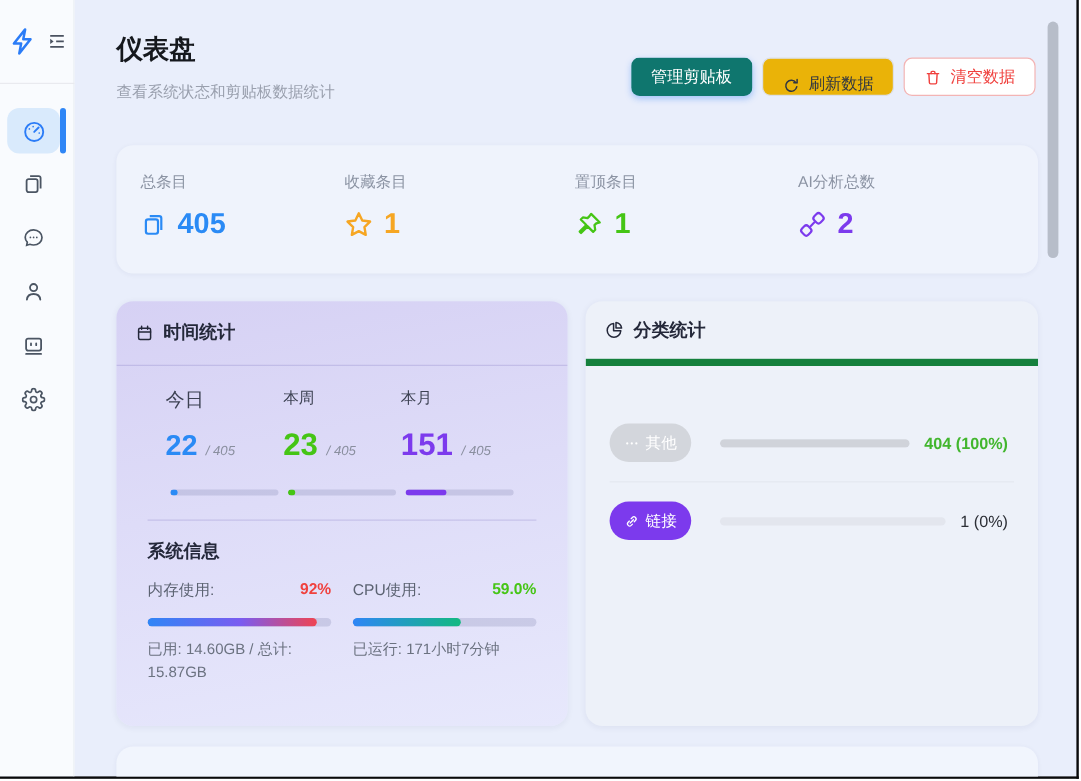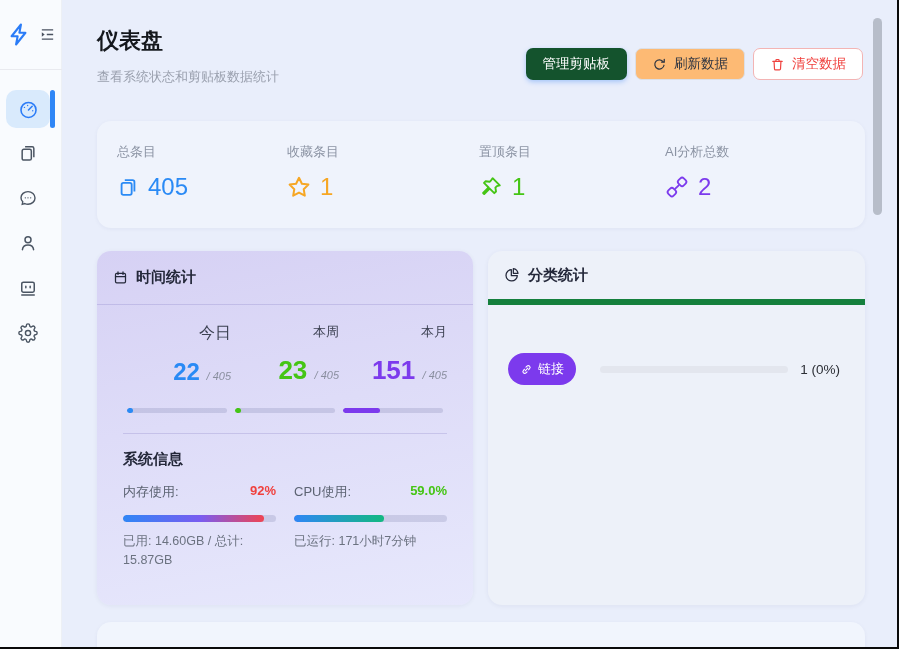--- a/index.html
+++ b/index.html
@@ -23,46 +23,46 @@
   .nav-item svg{ color:#4b5563; }
   .nav-item.active svg{ color:#2b7cf7; }
 
   
   .main{ position:absolute; left:62px; top:0; right:0; bottom:0; }
   .page-title{ position:absolute; left:35px; top:26px; font-size:22px; font-weight:700; color:#15181d; }
   .page-subtitle{ position:absolute; left:35px; top:68px; font-size:13px; color:#9aa0ae; }
   .header-actions{ position:absolute; right:34px; top:48px; display:flex; gap:8px; }
   .btn{ height:32px; display:flex; align-items:center; gap:7px; padding:0 16px;
         border-radius:7px; font-size:13.5px; cursor:pointer; border:1px solid transparent; }
-  .btn-primary{ background:#14532d; color:#fff; box-shadow:0 2px 5px rgba(43,124,247,.35);justify-content:center; }
-  .btn-plain{ background:#fdba74; color:#303642; border-color:#dcdfe6; }
+  .btn-primary{ background:#0f766e; color:#fff; box-shadow:0 2px 5px rgba(43,124,247,.35);justify-content:center; }
+  .btn-plain{ background:#eab308; color:#303642; border-color:#dcdfe6;align-items:flex-end; }
   .btn-danger{ background:#ffffff; color:#f0413e; border-color:#f3b4b4; }
 
   
   .stats-card{ position:absolute; left:35px; top:121px; width:768px; height:107px;
                background:#eff3fc; border-radius:14px; box-shadow:0 1px 4px rgba(30,40,90,.05);
                display:grid; grid-template-columns:170px 192px 186px 1fr; padding:22px 0 0 20px; }
   .stat-label{ font-size:13px; color:#8b93a3; margin-bottom:12px; }
-  .stat-value{ display:flex; align-items:center; gap:9px; font-size:24px; font-weight:400; }
+  .stat-value{ display:flex; align-items:center; gap:9px; font-size:24px; font-weight:700; }
   .c-blue{ color:#2a8af5; } .c-orange{ color:#f6a623; } .c-green{ color:#45c515; } .c-purple{ color:#7c3aed; }
   .c-red{ color:#f0413e; }
 
   
   .card{ position:absolute; top:251px; height:354px; border-radius:14px;
          box-shadow:0 1px 5px rgba(30,40,90,.06); overflow:hidden; }
   .card-time{ left:35px; width:376px;
               background:linear-gradient(170deg,#d6d1f4 0%,#dedcf8 45%,#e7e8fc 100%); }
   .card-cat{ left:426px; width:377px; background:#edf1f9; }
   .card-head{ height:54px; display:flex; align-items:center; gap:8px; padding:0 16px;
               font-size:15px; font-weight:700; color:#24283a; }
   .card-time .card-head{ border-bottom:1px solid rgba(110,100,180,.22); }
   .card-cat  .card-head{ border-bottom:6px solid #15803d; }
 
   
-  .time-grid{ display:grid; grid-template-columns:1fr 1fr 1fr; padding:18px 26px 0; text-align:right; }
+  .time-grid{ display:grid; grid-template-columns:1fr 1fr 1fr; padding:18px 41px 0; text-align:left; }
   .tp-label{ font-size:13px; color:#3c4152; margin-bottom:14px; }
   .tp-label.big{ font-size:16px; }
   .tp-value{ font-size:26px; font-weight:700; }
   .tp-value.sm{ font-size:24px; }
   .tp-of{ font-size:11px; color:#8a8f9f; font-weight:400;font-style:italic; }
   .tp-bar{ margin:22px 4px 0; height:5px; border-radius:3px; background:rgba(125,128,170,.25); overflow:hidden; }
   .tp-fill{ height:100%; border-radius:3px; min-width:6px; }
   .divider-soft{ margin:20px 26px 0; border-top:1px solid rgba(110,100,180,.22); }
 
   
@@ -331,20 +331,36 @@
           <svg width="16" height="16" viewBox="0 0 24 24" fill="none" stroke="#24283a" stroke-width="1.9" stroke-linejoin="round">
             <path d="M11 4a8.5 8.5 0 1 0 9 9h-9z"></path>
             <path d="M14 2.5a8.5 8.5 0 0 1 7 7h-7z"></path>
           </svg>
         </span>
         <span>分类统计</span>
       </div>
 
       <div style="height:32px"></div>
 
+      <div class="cat-row">
+        <span class="badge badge-gray">
+          <span>
+            <svg width="13" height="13" viewBox="0 0 24 24" fill="#fff">
+              <circle cx="5" cy="12" r="1.7"></circle>
+                <circle cx="12" cy="12" r="1.7"></circle>
+                <circle cx="19" cy="12" r="1.7"></circle>
+            </svg>
+          </span>
+          <span>其他</span>
+        </span>
+        <div class="cat-bar">
+          <div class="cat-fill cat-fill-0" style="width: 100%;"></div>
+        </div>
+        <span class="cat-value cat-value-0">404 (100%)</span>
+      </div>
 
       <div class="cat-divider"></div>
 
       <div class="cat-row">
         <span class="badge badge-purple">
           <span>
             <svg width="13" height="13" viewBox="0 0 24 24" fill="none" stroke="#fff" stroke-width="2" stroke-linecap="round">
               <path d="M9.5 14.5l5-5"></path>
               <path d="M11 7.8l1.9-1.9a3.3 3.3 0 0 1 4.7 4.7L15.7 12.5"></path>
               <path d="M13 16.2l-1.9 1.9a3.3 3.3 0 0 1-4.7-4.7l1.9-1.9"></path>

